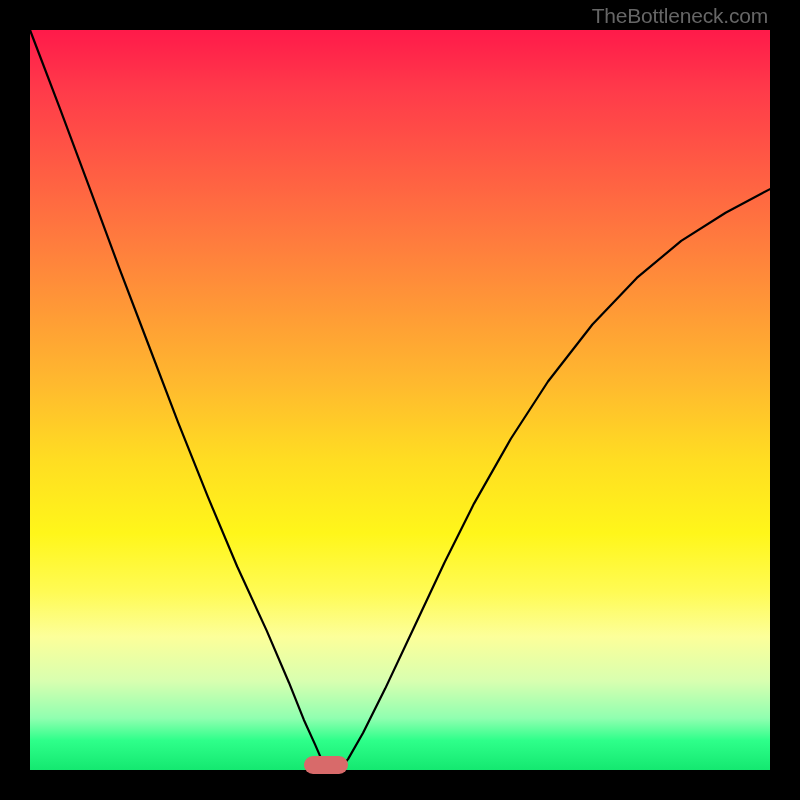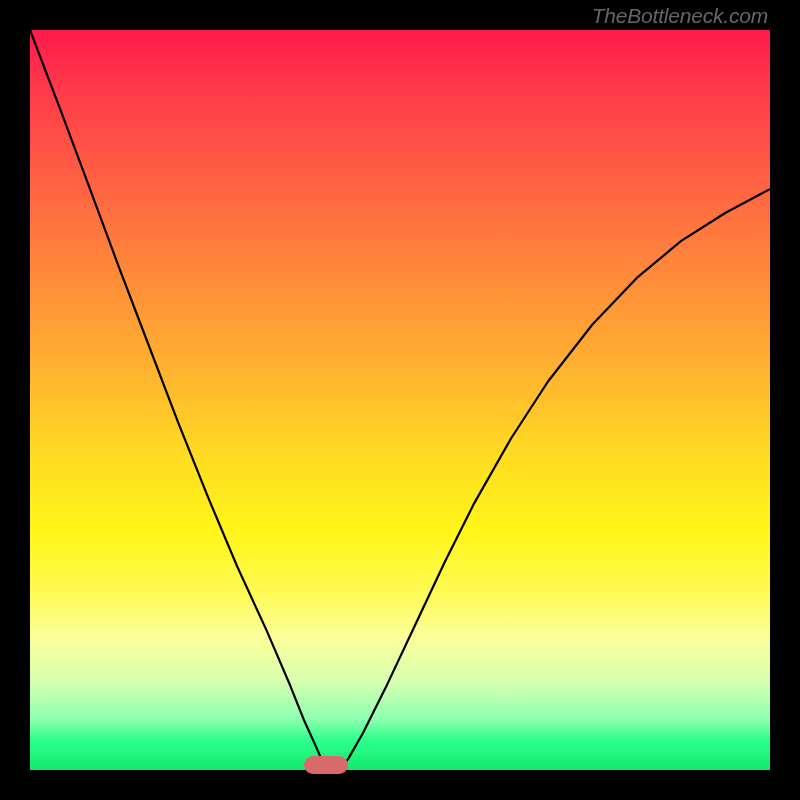--- a/index.html
+++ b/index.html
@@ -34,21 +34,20 @@
   }
   .watermark {
     position: absolute;
     top: 4px;
     right: 32px;
     font-family: Arial, Helvetica, sans-serif;
     font-size: 21px;
     font-weight: 500;
     color: #666;
     letter-spacing: -0.2px;
-    font-style: italic;
   }
   .marker {
     position: absolute;
     height: 18px;
     border-radius: 9px;
     background: #d86a6a;
   }
   svg.curve {
     position: absolute;
     left: 0; top: 0;

